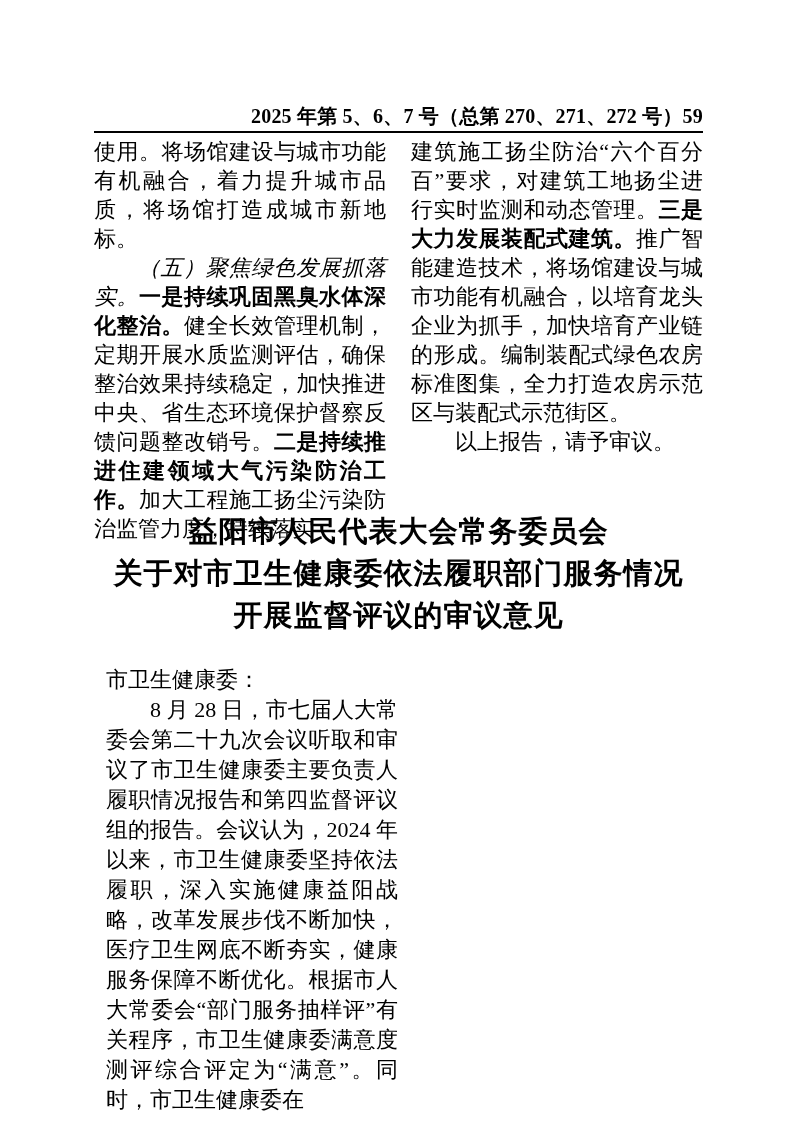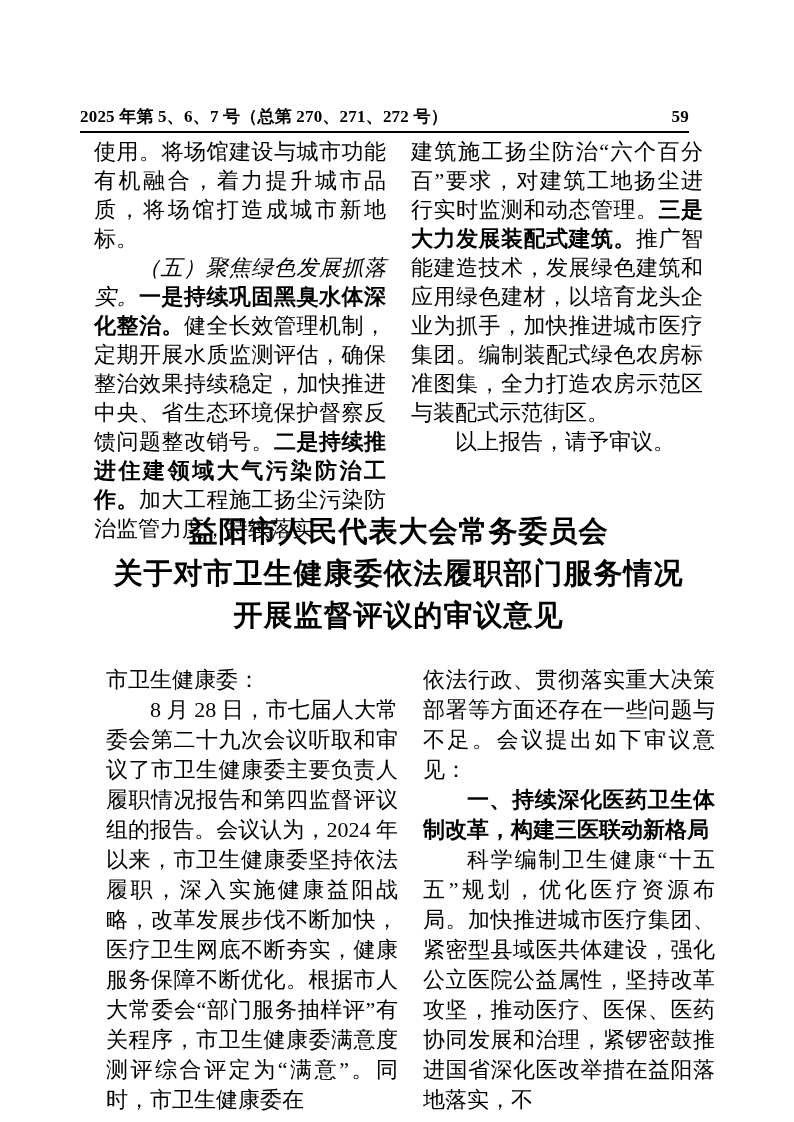--- a/index.html
+++ b/index.html
@@ -16,30 +16,30 @@
     overflow: hidden;
   }
   .page {
     position: absolute;
     inset: 0;
     background: #ffffff;
   }
   
   .header {
     position: absolute;
-    left: 80px;
+    left: 94px;
     top: 106px;
     width: 609px;
     display: flex;
-    justify-content: space-between;
+    justify-content: flex-end;
     align-items: flex-end;
     border-bottom: 2.5px solid #000;
     padding-bottom: 4px;
     font-weight: 700;
-    font-size: 17px;
+    font-size: 20px;
     line-height: 21px;
     letter-spacing: 0.2px;
   }
   
   .columns {
     position: absolute;
     left: 94px;
     width: 609px;
     display: flex;
     justify-content: space-between;
@@ -89,36 +89,31 @@
     <span>2025 年第 5、6、7 号（总第 270、271、272 号）</span>
     <span>59</span>
   </div>
 
   <div class="columns top-cols">
     <div class="col">
         <p><span class="s-normal">使用。将场馆建设与城市功能有机融合，着力提升城市品质，将场馆打造成城市新地标。</span></p>
         <p class="indent"><span class="s-kai">（五）聚焦绿色发展抓落实。</span><span class="s-bold">一是持续巩固黑臭水体深化整治。</span><span class="s-normal">健全长效管理机制，定期开展水质监测评估，确保整治效果持续稳定，加快推进中央、省生态环境保护督察反馈问题整改销号。</span><span class="s-bold">二是持续推进住建领域大气污染防治工作。</span><span class="s-normal">加大工程施工扬尘污染防治监管力度，持续落实</span></p>
       </div>
     <div class="col">
-        <p><span class="s-normal">建筑施工扬尘防治“六个百分百”要求，对建筑工地扬尘进行实时监测和动态管理。</span><span class="s-bold">三是大力发展装配式建筑。</span><span class="s-normal">推广智能建造技术，发展绿色建筑和应用绿色建材，以培育龙头企业为抓手，加快推进城市医疗集团。编制装配式绿色农房标准图集，全力打造农房示范区与装配式示范街区。</span></p>
+        <p><span class="s-normal">建筑施工扬尘防治“六个百分百”要求，对建筑工地扬尘进行实时监测和动态管理。</span><span class="s-bold">三是大力发展装配式建筑。</span><span class="s-normal">推广智能建造技术，将场馆建设与城市功能有机融合，以培育龙头企业为抓手，加快培育产业链的形成。编制装配式绿色农房标准图集，全力打造农房示范区与装配式示范街区。</span></p>
         <p class="indent"><span class="s-normal">以上报告，请予审议。</span></p>
       </div>
   </div>
 
   <div class="doc-title">
     <div>益阳市人民代表大会常务委员会</div>
     <div>关于对市卫生健康委依法履职部门服务情况</div>
     <div>开展监督评议的审议意见</div>
   </div>
 
   <div class="columns bottom-cols">
     <div class="col">
         <p><span class="s-normal">市卫生健康委：</span></p>
         <p class="indent"><span class="s-normal">8 月 28 日，市七届人大常委会第二十九次会议听取和审议了市卫生健康委主要负责人履职情况报告和第四监督评议组的报告。会议认为，2024 年以来，市卫生健康委坚持依法履职，深入实施健康益阳战略，改革发展步伐不断加快，医疗卫生网底不断夯实，健康服务保障不断优化。根据市人大常委会“部门服务抽样评”有关程序，市卫生健康委满意度测评综合评定为“满意”。同时，市卫生健康委在</span></p>
       </div>
-    <div class="col">
-        <p><span class="s-normal">依法行政、贯彻落实重大决策部署等方面还存在一些问题与不足。会议提出如下审议意见：</span></p>
-        <p class="indent"><span class="s-bold">一、持续深化医药卫生体制改革，构建三医联动新格局</span></p>
-        <p class="indent"><span class="s-normal">科学编制卫生健康“十五五”规划，优化医疗资源布局。加快推进城市医疗集团、紧密型县域医共体建设，强化公立医院公益属性，坚持改革攻坚，推动医疗、医保、医药协同发展和治理，紧锣密鼓推进国省深化医改举措在益阳落地落实，不</span></p>
-      </div>
   </div>
 
 </div>
 
 </body></html>

